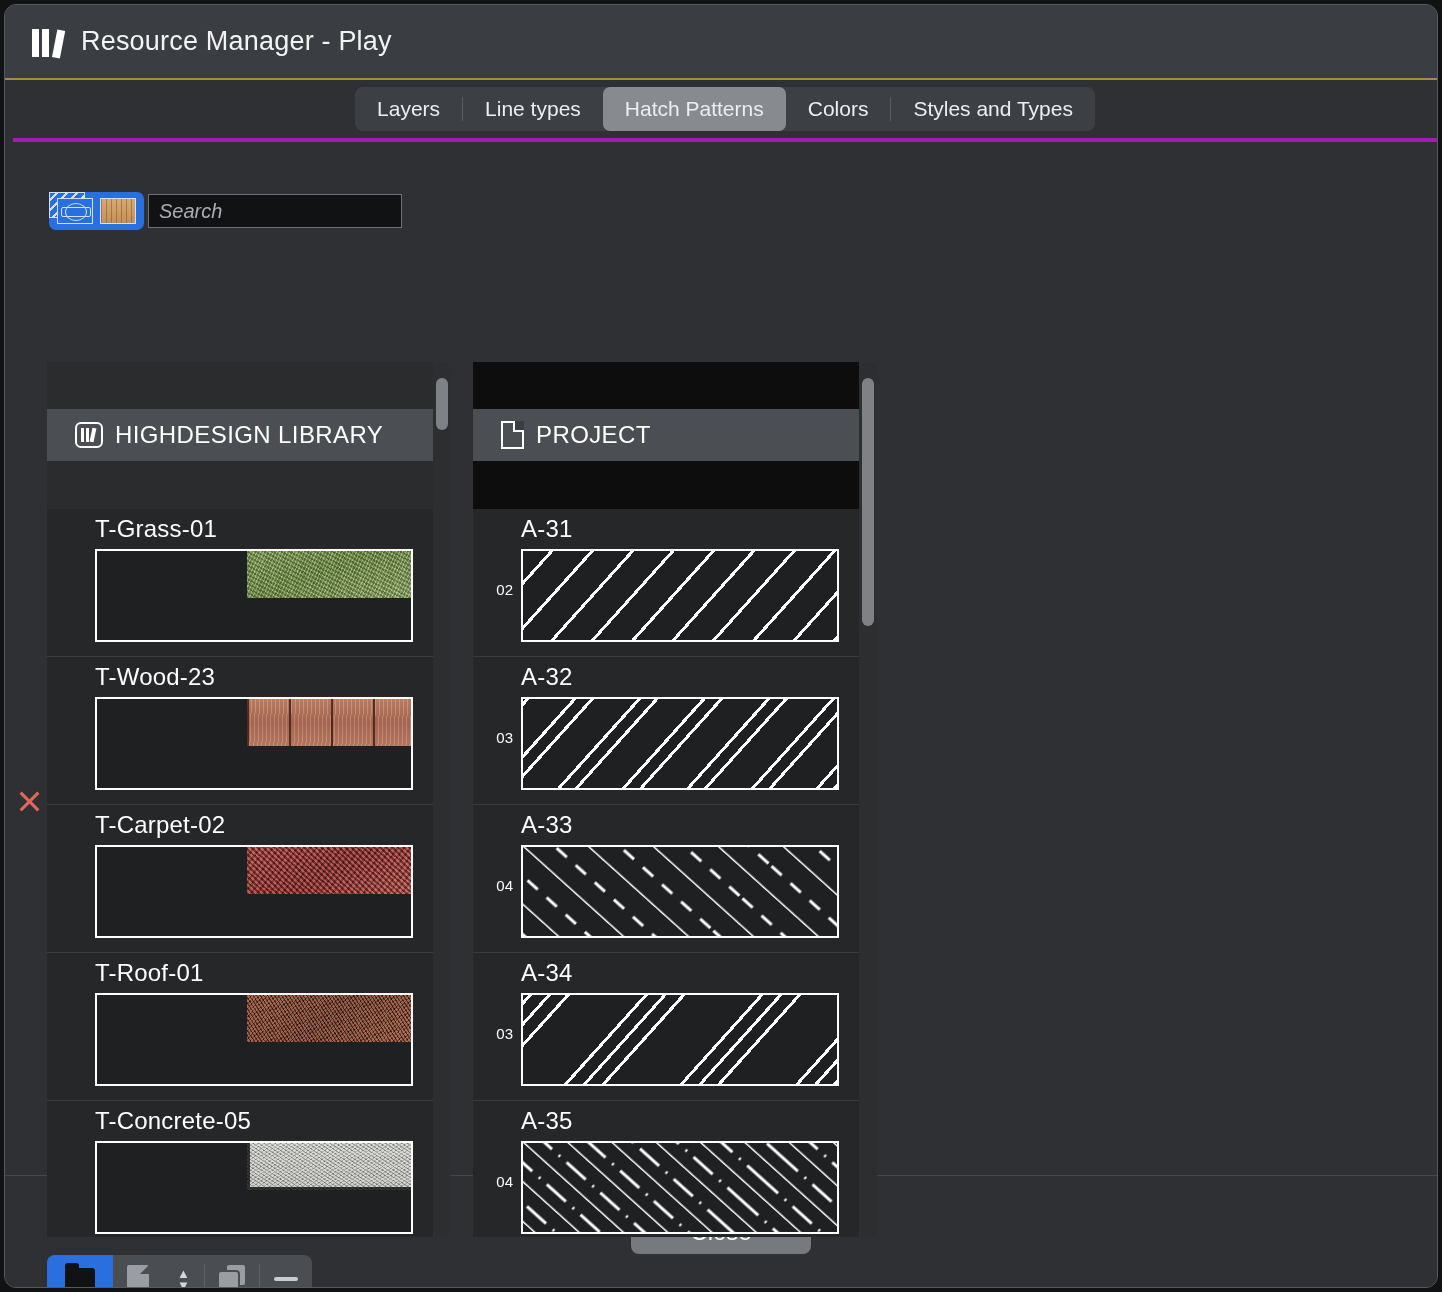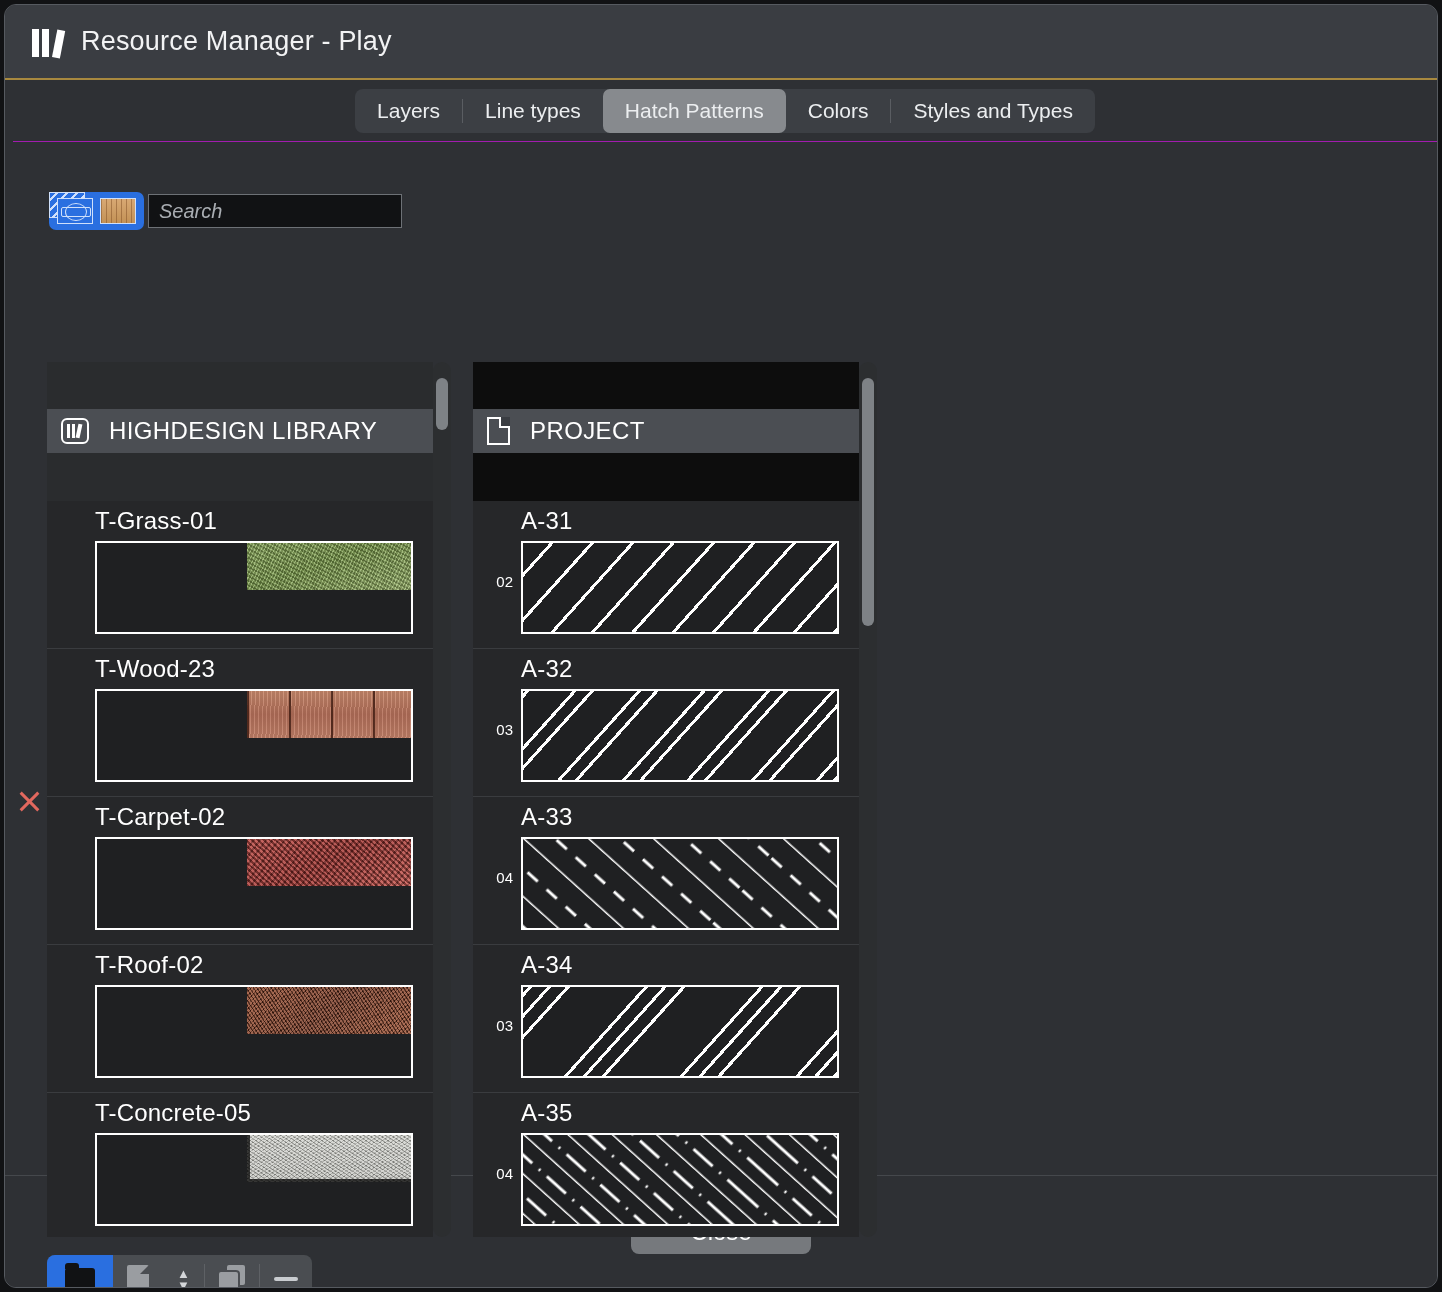--- a/index.html
+++ b/index.html
@@ -58,21 +58,21 @@
 
   
   .tabbar-wrap {
     height: 62px;
     background: #2e3034;
     display: flex;
     align-items: center;
     justify-content: center;
     flex: 0 0 auto;
     position: relative;
-    border-bottom: 1px solid #a21caf;
+    border-bottom: 4px solid #a21caf;
     margin-left: 8px;
   }
   .tabs {
     display: flex;
     align-items: stretch;
     background: #3c3f44;
     border-radius: 8px;
     height: 44px;
     overflow: hidden;
   }
@@ -188,26 +188,26 @@
     flex: 1 1 auto;
     height: 100%;
     overflow: hidden;
     position: relative;
   }
   .panel-top-strip { height: 47px; }
   .library .panel-top-strip { background: #2a2c2e; }
   .project .panel-top-strip { background: #0d0d0d; }
 
   .panel-header {
-    height: 44px;
+    height: 52px;
     background: #4b4e53;
     display: flex;
     align-items: center;
-    padding-left: 14px;
-    gap: 20px;
+    padding-left: 28px;
+    gap: 12px;
   }
   .panel-header .ptitle {
     color: #ffffff;
     font-size: 24px;
     letter-spacing: .4px;
   }
   .panel-gap { height: 48px; }
   .library .panel-gap { background: #2a2c2e; }
   .project .panel-gap { background: #0d0d0d; }
 
@@ -545,21 +545,21 @@
                 <div class="tex wood"></div>
               </div>
             </div>
             <div class="row">
               <span class="row-label">T-Carpet-02</span>
               <div class="swatch">
                 <div class="tex carpet"></div>
               </div>
             </div>
             <div class="row">
-              <span class="row-label">T-Roof-02</span>
+              <span class="row-label">T-Roof-01</span>
               <div class="swatch">
                 <div class="tex roof"></div>
               </div>
             </div>
             <div class="row">
               <span class="row-label">T-Concrete-05</span>
               <div class="swatch">
                 <div class="tex concrete"></div>
               </div>
             </div>

